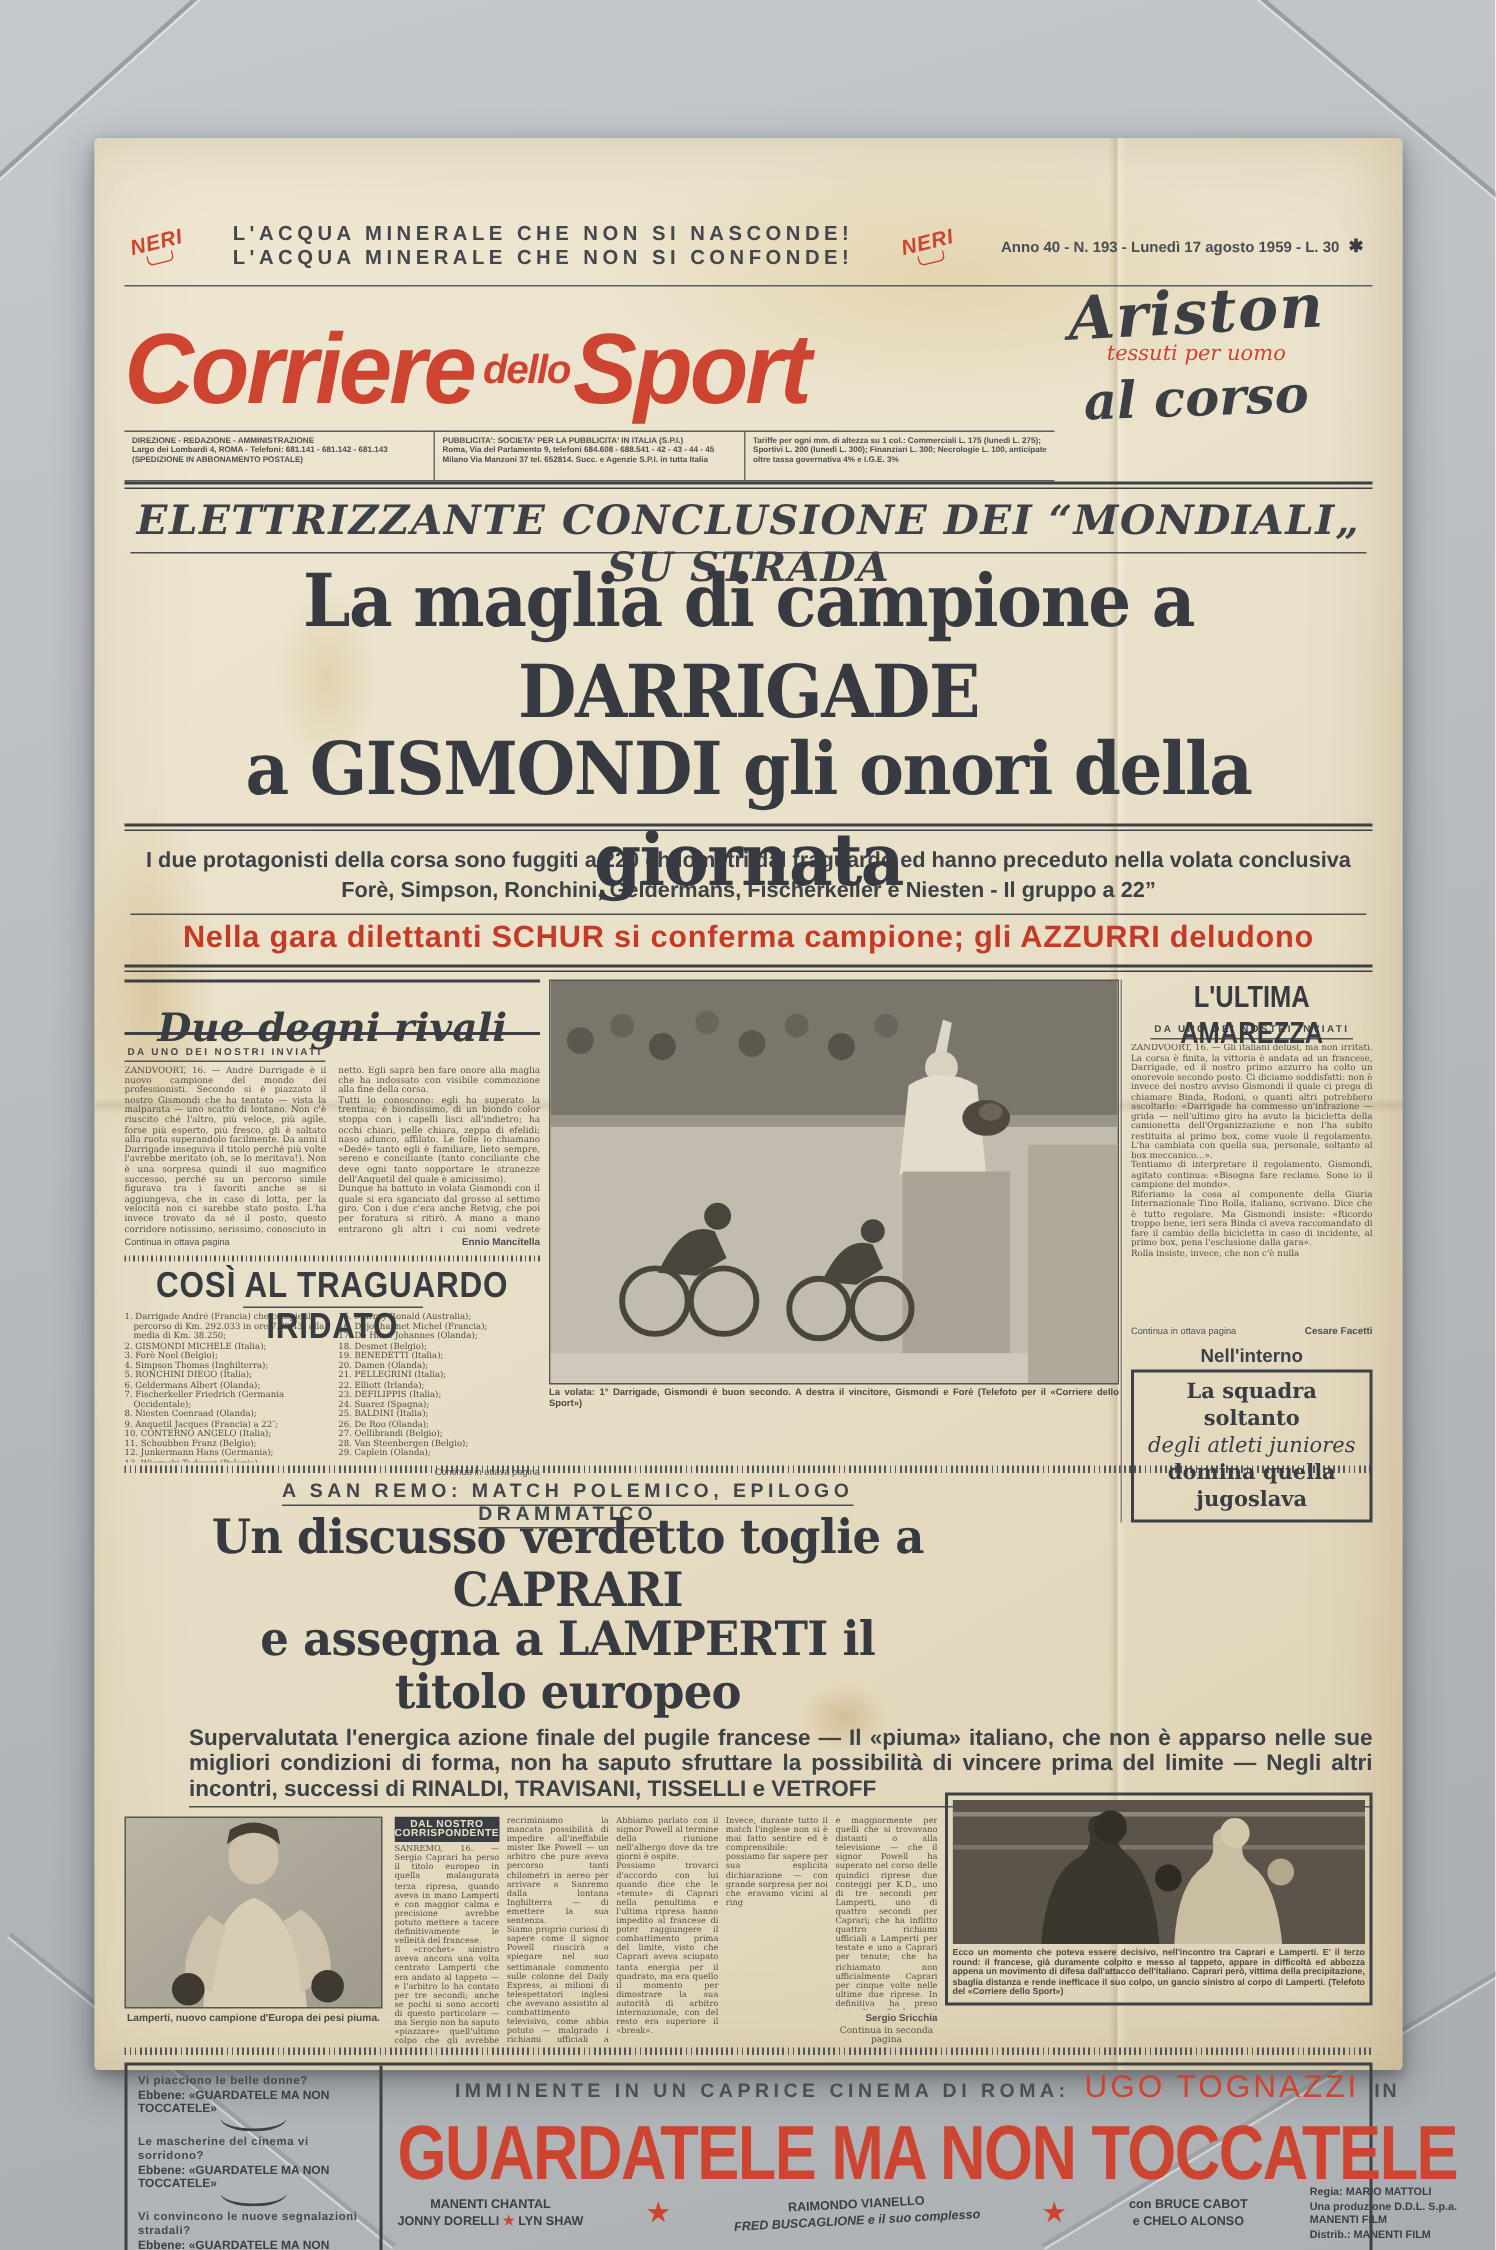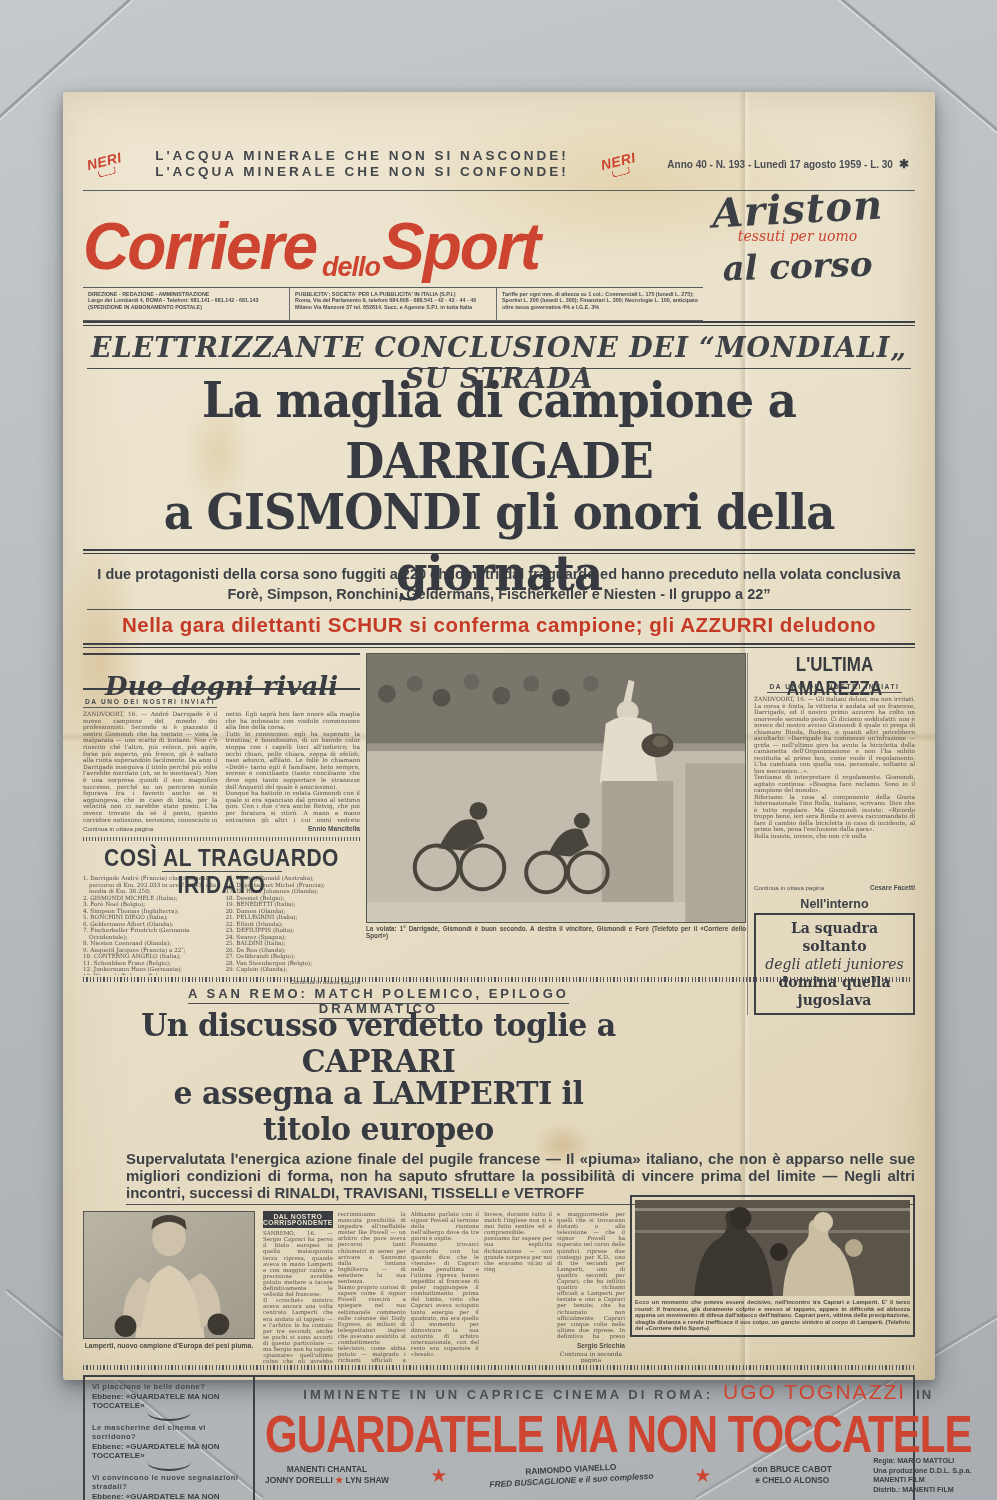--- a/index.html
+++ b/index.html
@@ -51,21 +51,21 @@
   .topstrip{margin-top:46px;height:52px;display:flex;align-items:center;}
   .neri{width:44px;text-align:center;color:var(--red);transform:rotate(-14deg);}
   .neri .nm{font-size:14px;font-weight:bold;font-style:italic;letter-spacing:.5px;display:block;}
   .crown{width:18px;height:7px;margin:0 auto;border:1.6px solid var(--red);border-top:none;border-radius:0 0 4px 4px;}
   .acqua{flex:0 0 470px;text-align:center;font-weight:bold;font-size:13.5px;letter-spacing:3px;color:#44484d;line-height:16px;}
   .dateline{flex:1;text-align:right;font-size:10px;color:#4a4e53;font-weight:bold;padding-right:6px;}
   .dmark{font-size:12px;color:#3a3e42;margin-left:6px;}
 
   
   .mastrow{position:relative;height:96px;}
-  .logo{position:absolute;left:0;bottom:4px;display:flex;align-items:flex-end;color:var(--red);
+  .logo{position:absolute;left:0;bottom:4px;display:flex;align-items:center;color:var(--red);
     font-style:italic;font-weight:bold;letter-spacing:-2px;white-space:nowrap;margin-top:12px;}
   .logo .w1,.logo .w3{font-size:64px;transform:scaleY(1.04);}
   .logo .w2{font-size:27px;margin:0 2px 0 6px;letter-spacing:-1px;}
   .ariston{position:absolute;right:0;top:-6px;width:235px;text-align:center;font-family:"DejaVu Serif",serif;font-style:italic;}
   .ar1{font-size:40px;font-weight:bold;color:#3c4045;letter-spacing:1px;transform:rotate(-3deg);}
   .ar2{font-size:14px;font-weight:normal;color:var(--red);margin-top:-4px;}
   .ar3{font-size:34px;font-weight:bold;color:#3c4045;margin-top:2px;transform:rotate(-2deg);}
 
   
   .imprint{width:620px;display:flex;border-top:1px solid #5a5d60;border-bottom:1px solid #5a5d60;

